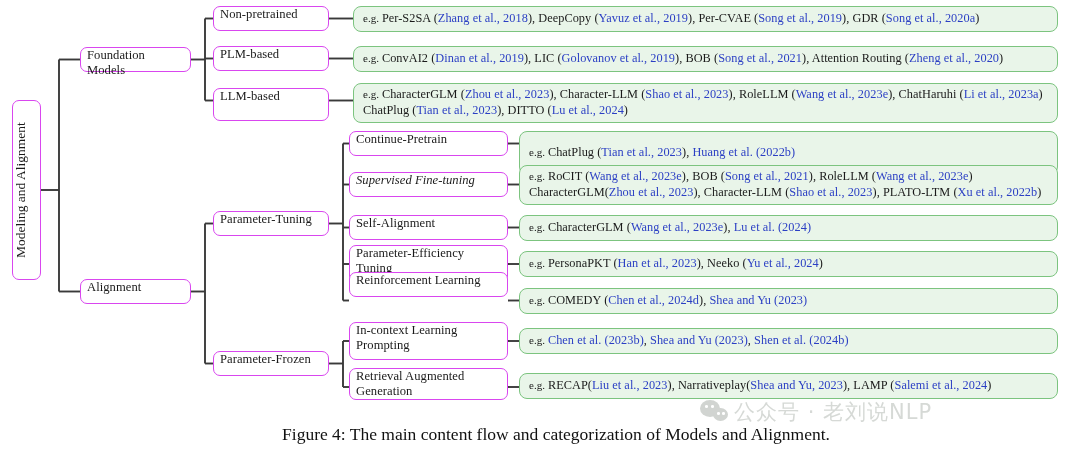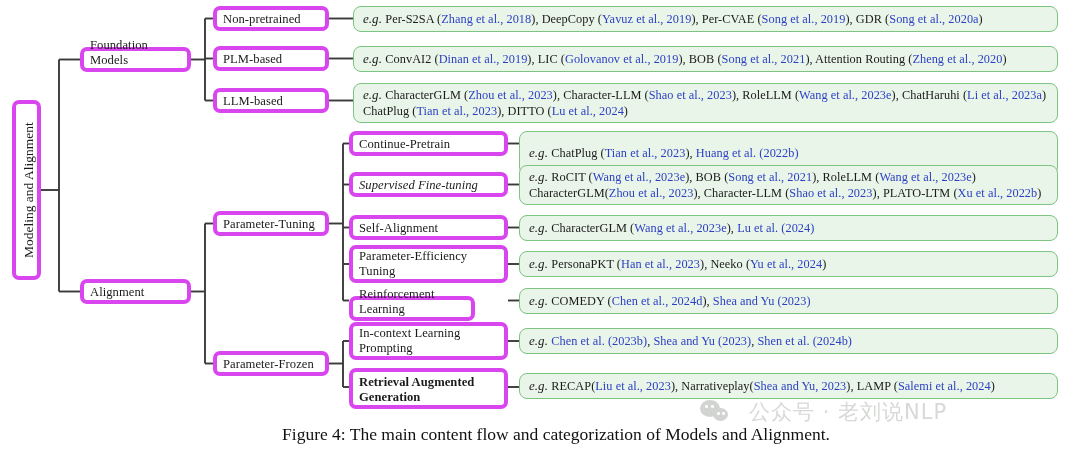--- a/index.html
+++ b/index.html
@@ -20,25 +20,25 @@
   }
   svg#wires {
     position: absolute;
     left: 0; top: 0;
     width: 1080px; height: 462px;
     pointer-events: none;
   }
   .node {
     position: absolute;
     box-sizing: border-box;
-    border: 4px solid #d946ef;
+    border: 1px solid #d946ef;
     border-radius: 7px;
     background: #ffffff;
     display: flex;
-    align-items: flex-end;
+    align-items: flex-start;
     padding: 0 6px;
     font-size: 12.6px;
     line-height: 1.18;
     letter-spacing: .05px;
     white-space: pre-line;
   }
   .node.root {
     writing-mode: vertical-rl;
     transform: rotate(180deg);
     justify-content: center;
@@ -56,40 +56,39 @@
     display: block;
     padding-top: 0;
   }
   .leafbox .inner {
     display: flex;
     height: 100%;
     align-items: center;
   }
   .leafbox .txt { display: block; }
   .eg {
-    font-style: italic;
-    font-size: 13px;
+    font-size: 11px;
   }
   .cite { color: #2b3fc4; }
   .caption {
     position: absolute;
     left: 16px;
     top: 424px;
     width: 1080px;
     text-align: center;
     font-size: 17.5px;
     color: #111;
   }
   .watermark {
     position: absolute;
     left: 700px;
     top: 398px;
     display: flex;
     align-items: center;
-    gap: 19px;
+    gap: 4px;
     opacity: .85;
     pointer-events: none;
   }
   .wm-icon {
     width: 30px; height: 24px;
     position: relative;
   }
   .wm-icon .b1, .wm-icon .b2 {
     position: absolute;
     background: #c9cdc9;
@@ -150,30 +149,30 @@
   <div class="node root" id="root-node" style="left: 12px; top: 100px; width: 29px; height: 180px;"><span>Modeling and Alignment</span></div>
 
   <div class="node" id="br-foundation_models" style="left: 80px; top: 47px; width: 111px; height: 25px;"><span>Foundation Models</span></div>
   <div class="node" id="br-alignment" style="left: 80px; top: 279px; width: 111px; height: 25px;"><span>Alignment</span></div>
   <div class="node" id="br-parameter_tuning" style="left: 213px; top: 211px; width: 116px; height: 25px;"><span>Parameter-Tuning</span></div>
   <div class="node" id="br-parameter_frozen" style="left: 213px; top: 351px; width: 116px; height: 25px;"><span>Parameter-Frozen</span></div>
 
   <div id="categories-layer">
       <div class="node" style="left: 213px; top: 6px; width: 116px; height: 25px;"><span>Non-pretrained</span></div>
       <div class="node" style="left: 213px; top: 46px; width: 116px; height: 25px;"><span>PLM-based</span></div>
-      <div class="node" style="left: 213px; top: 88px; width: 116px; height: 25px;"><span>LLM-based</span></div>
+      <div class="node" style="left: 213px; top: 88px; width: 116px; height: 33px;"><span>LLM-based</span></div>
       <div class="node" style="left: 349px; top: 131px; width: 159px; height: 25px;"><span>Continue-Pretrain</span></div>
       <div class="node" style="left: 349px; top: 172px; width: 159px; height: 25px; font-style: italic;"><span>Supervised Fine-tuning</span></div>
       <div class="node" style="left: 349px; top: 215px; width: 159px; height: 25px;"><span>Self-Alignment</span></div>
       <div class="node" style="left: 349px; top: 245px; width: 159px; height: 38px;"><span>Parameter-Efficiency
 Tuning</span></div>
-      <div class="node" style="left: 349px; top: 296px; width: 126px; height: 25px;"><span>Reinforcement Learning</span></div>
+      <div class="node" style="left: 349px; top: 272px; width: 159px; height: 25px;"><span>Reinforcement Learning</span></div>
       <div class="node" style="left: 349px; top: 322px; width: 159px; height: 38px;"><span>In-context Learning
 Prompting</span></div>
-      <div class="node" style="left: 349px; top: 368px; width: 159px; height: 41px; font-weight: bold;"><span>Retrieval Augmented
+      <div class="node" style="left: 349px; top: 368px; width: 159px; height: 32px;"><span>Retrieval Augmented
 Generation</span></div>
     </div>
   <div id="examples-layer">
       <div class="node leafbox" style="left: 353px; top: 6px; width: 705px; height: 26px;"><div class="inner"><div><div class="txt"><span class="eg">e.g. </span><span>Per-S2SA (</span><span class="cite">Zhang et al., 2018</span><span>), DeepCopy (</span><span class="cite">Yavuz et al., 2019</span><span>), Per-CVAE (</span><span class="cite">Song et al., 2019</span><span>), GDR (</span><span class="cite">Song et al., 2020a</span><span>)</span></div></div></div></div>
       <div class="node leafbox" style="left: 353px; top: 46px; width: 705px; height: 26px;"><div class="inner"><div><div class="txt"><span class="eg">e.g. </span><span>ConvAI2 (</span><span class="cite">Dinan et al., 2019</span><span>), LIC (</span><span class="cite">Golovanov et al., 2019</span><span>), BOB (</span><span class="cite">Song et al., 2021</span><span>), Attention Routing (</span><span class="cite">Zheng et al., 2020</span><span>)</span></div></div></div></div>
       <div class="node leafbox" style="left: 353px; top: 83px; width: 705px; height: 40px;"><div class="inner"><div><div class="txt"><span class="eg">e.g. </span><span>CharacterGLM (</span><span class="cite">Zhou et al., 2023</span><span>), Character-LLM (</span><span class="cite">Shao et al., 2023</span><span>), RoleLLM (</span><span class="cite">Wang et al., 2023e</span><span>), ChatHaruhi (</span><span class="cite">Li et al., 2023a</span><span>)</span></div><div class="txt"><span>ChatPlug (</span><span class="cite">Tian et al., 2023</span><span>), DITTO (</span><span class="cite">Lu et al., 2024</span><span>)</span></div></div></div></div>
       <div class="node leafbox" style="left: 519px; top: 131px; width: 539px; height: 44px;"><div class="inner"><div><div class="txt"><span class="eg">e.g. </span><span>ChatPlug (</span><span class="cite">Tian et al., 2023</span><span>), </span><span class="cite">Huang et al. (2022b)</span></div></div></div></div>
       <div class="node leafbox" style="left: 519px; top: 165px; width: 539px; height: 40px;"><div class="inner"><div><div class="txt"><span class="eg">e.g. </span><span>RoCIT (</span><span class="cite">Wang et al., 2023e</span><span>), BOB (</span><span class="cite">Song et al., 2021</span><span>), RoleLLM (</span><span class="cite">Wang et al., 2023e</span><span>)</span></div><div class="txt"><span>CharacterGLM(</span><span class="cite">Zhou et al., 2023</span><span>), Character-LLM (</span><span class="cite">Shao et al., 2023</span><span>), PLATO-LTM (</span><span class="cite">Xu et al., 2022b</span><span>)</span></div></div></div></div>
       <div class="node leafbox" style="left: 519px; top: 215px; width: 539px; height: 26px;"><div class="inner"><div><div class="txt"><span class="eg">e.g. </span><span>CharacterGLM (</span><span class="cite">Wang et al., 2023e</span><span>), </span><span class="cite">Lu et al. (2024)</span></div></div></div></div>
       <div class="node leafbox" style="left: 519px; top: 251px; width: 539px; height: 26px;"><div class="inner"><div><div class="txt"><span class="eg">e.g. </span><span>PersonaPKT (</span><span class="cite">Han et al., 2023</span><span>), Neeko (</span><span class="cite">Yu et al., 2024</span><span>)</span></div></div></div></div>

